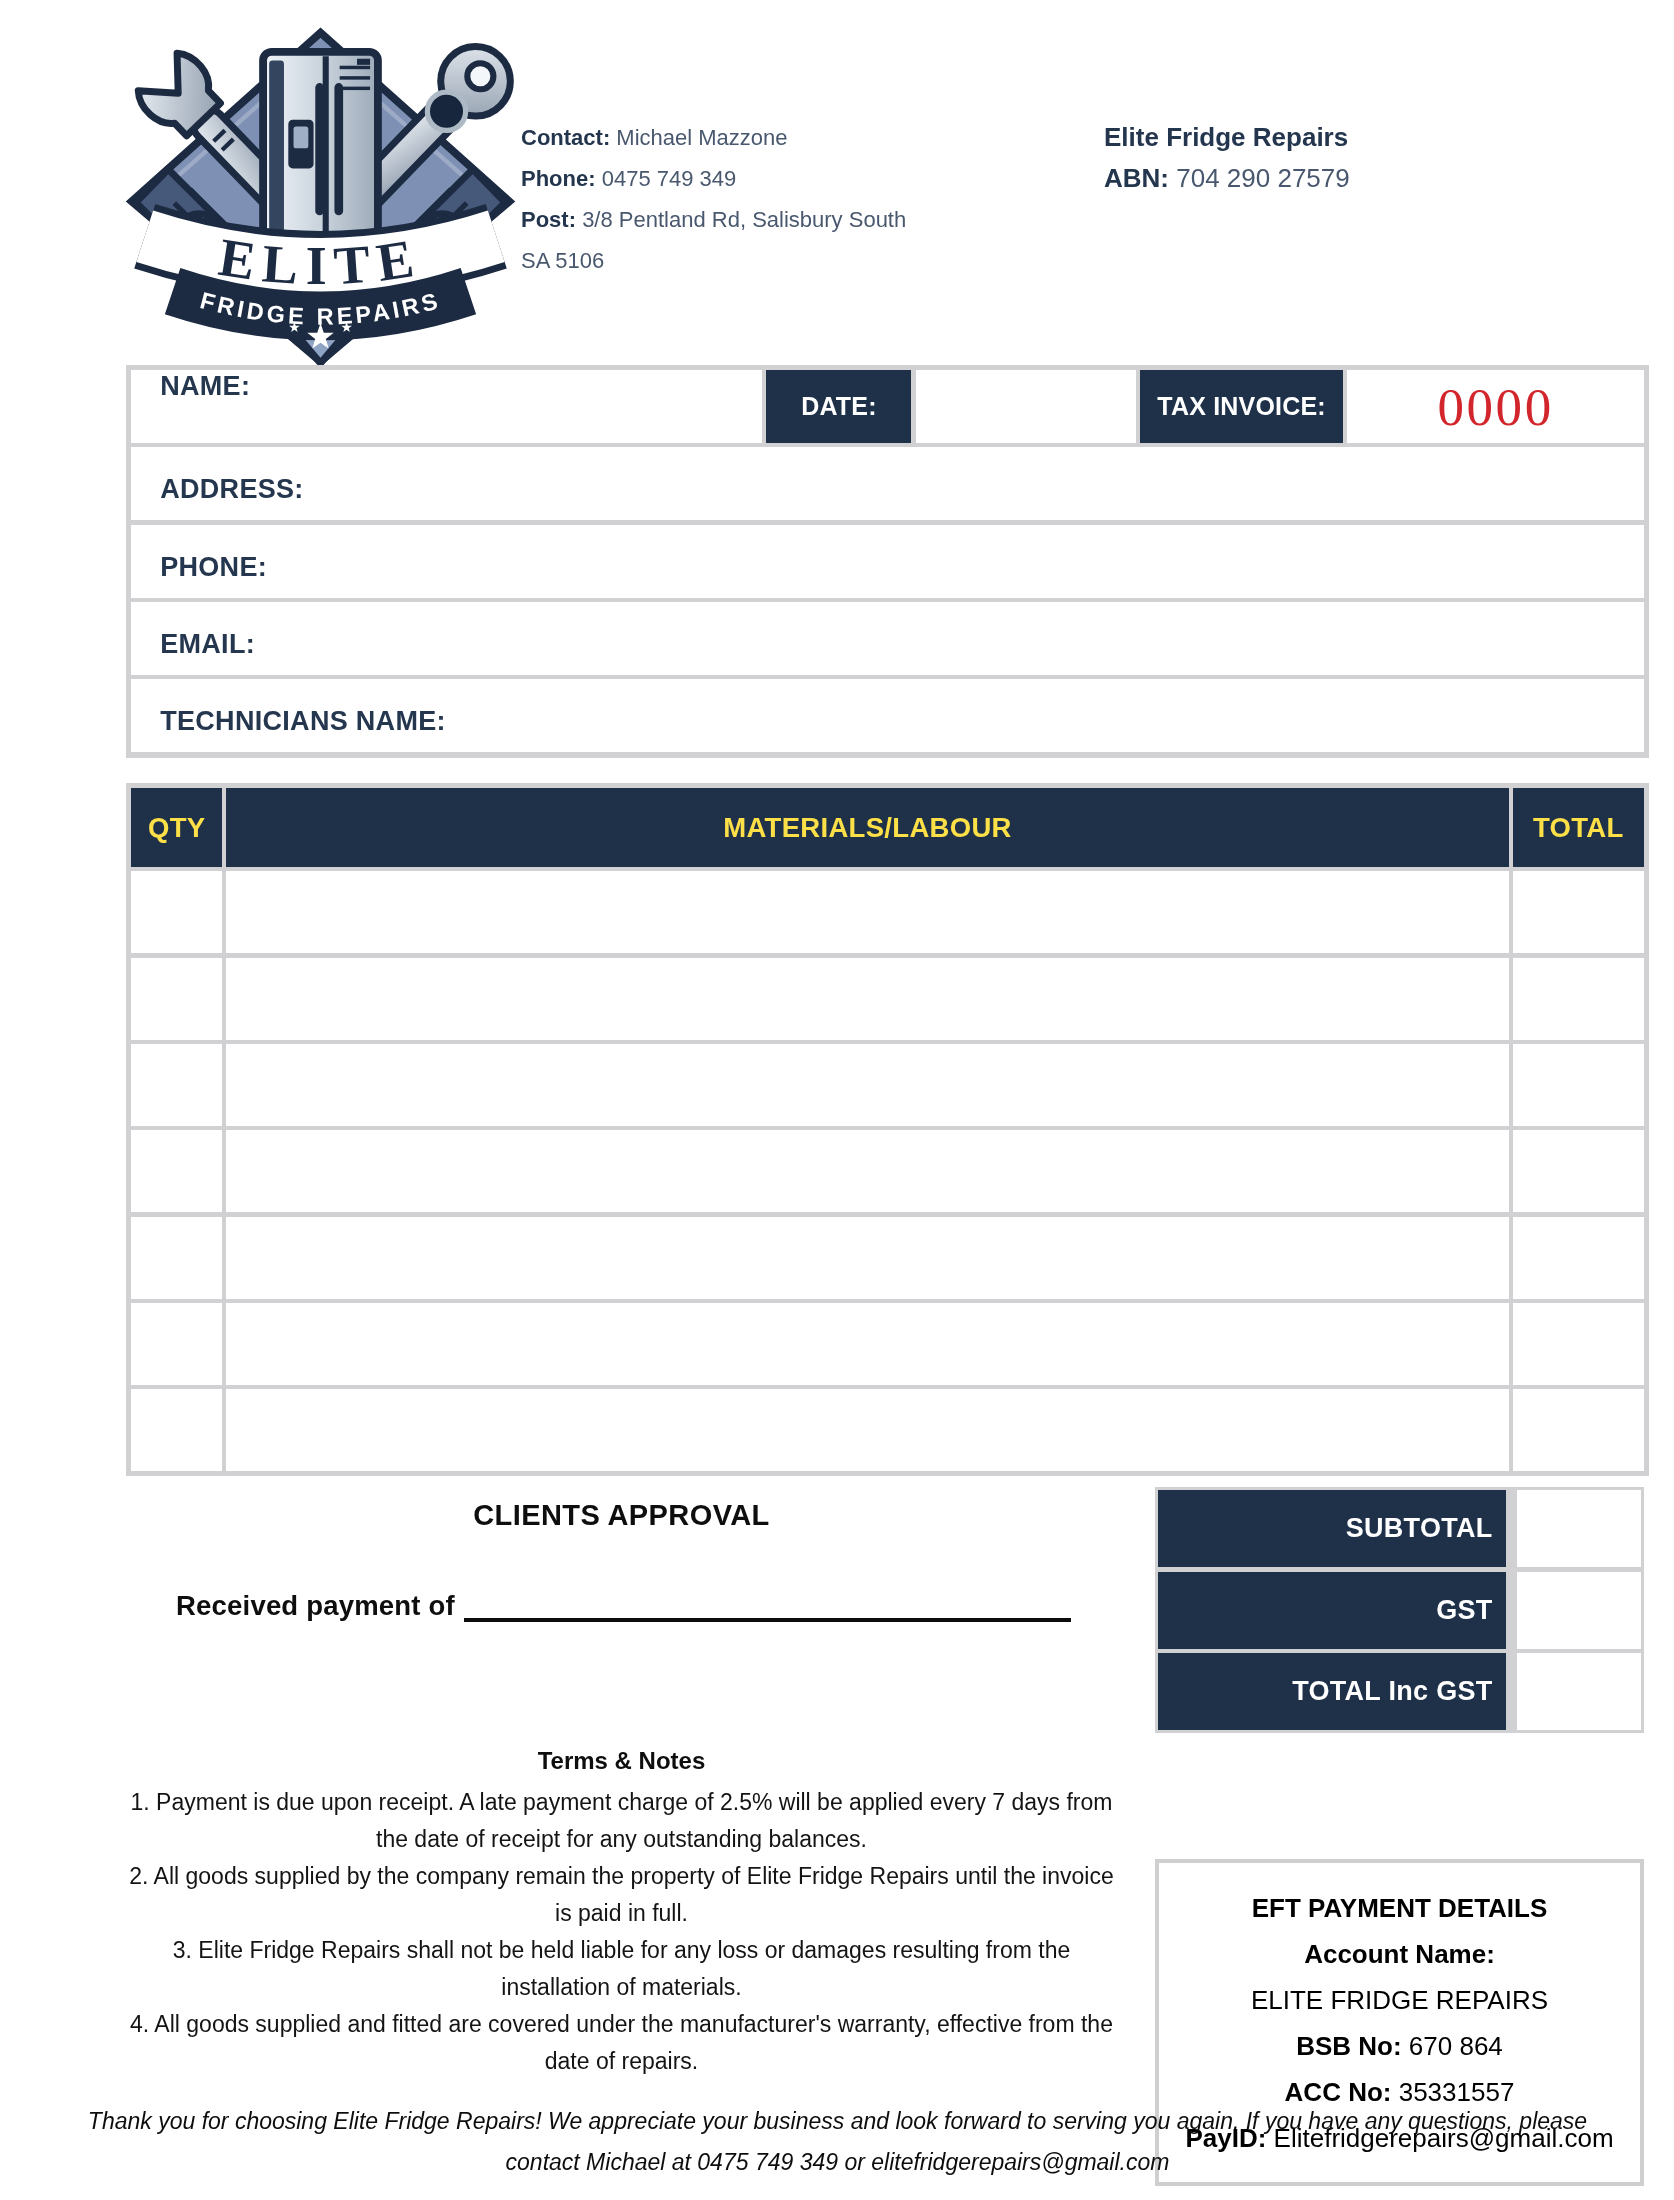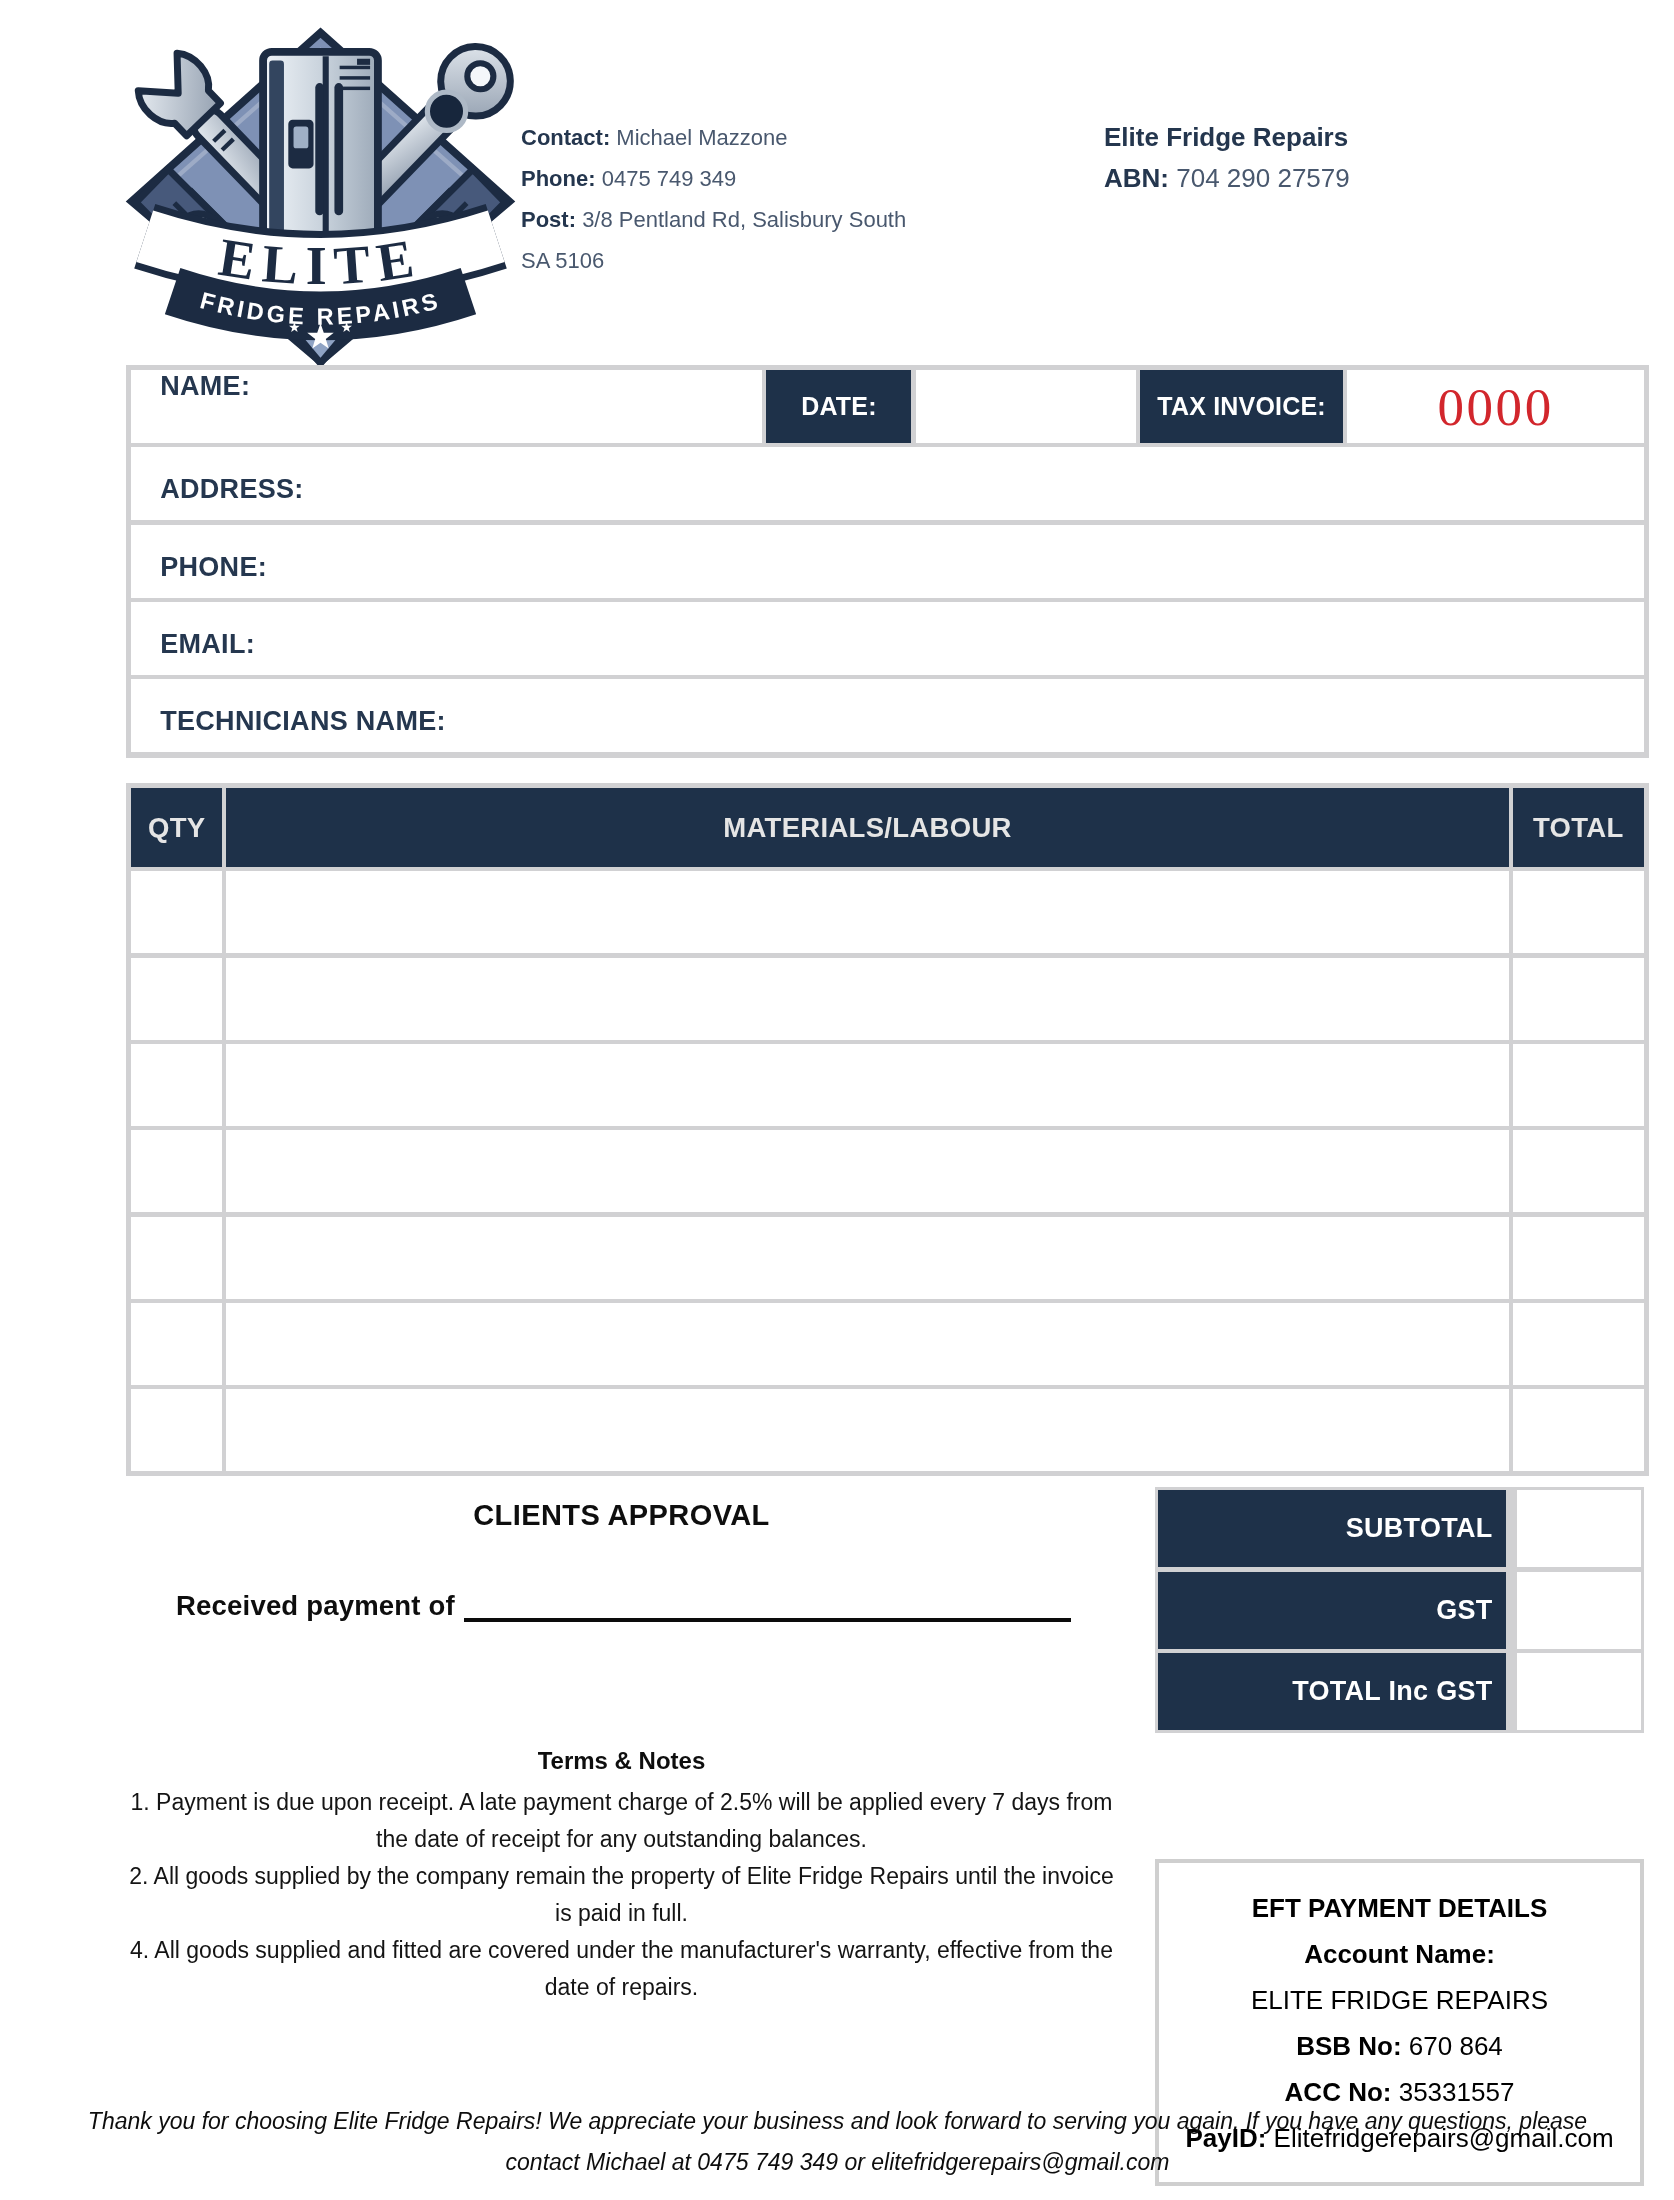--- a/index.html
+++ b/index.html
@@ -22,21 +22,21 @@
   .flabel { font-weight:bold; font-size:27px; color:#25374F; padding-left:29px; letter-spacing:0.3px; padding-top:12px; }
   .row1 .flabel { padding-top:8.6px; }
   .navybox { background:#1E3149; color:#ffffff; font-weight:bold; font-size:25px; display:flex; align-items:center; justify-content:center; letter-spacing:0.2px; }
   .invoice-cell { display:flex; align-items:center; justify-content:center; }
   .invnum { font-family:"Liberation Serif", serif; font-size:53px; color:#D2262C; letter-spacing:2.6px; }
 
   
   .items-table { position:absolute; left:126px; top:783px; width:1523px; background:#D1D1D3; padding:5.2px; }
   .trow { display:grid; grid-template-columns:91px 1fr 131px; gap:4.3px; }
   .thead-row { height:79px; margin-bottom:4.3px; }
-  .th { background:#1E3149; color:#e5e5e5; font-weight:bold; font-size:27.5px; display:flex; align-items:center; justify-content:center; letter-spacing:0.3px; }
+  .th { background:#1E3149; color:#fde047; font-weight:bold; font-size:27.5px; display:flex; align-items:center; justify-content:center; letter-spacing:0.3px; }
   .body-row { height:82px; margin-top:4.3px; }
   .body-row:first-child { margin-top:0; }
   .td { background:#ffffff; font-size:24px; color:#24364E; display:flex; align-items:center; padding:0 12px; }
 
   
   .totals { position:absolute; left:1155px; top:1487px; width:489px; background:#D1D1D3; padding:3.4px; display:flex; flex-direction:column; gap:4.3px; }
   .tot-row { display:grid; grid-template-columns:348px 1fr; gap:11px; height:77px; }
   .tot-label { background:#1E3149; color:#ffffff; font-weight:bold; font-size:27px; display:flex; align-items:center; justify-content:flex-end; padding-right:13.8px; letter-spacing:0.3px; }
   .tot-value { background:#ffffff; display:flex; align-items:center; justify-content:center; font-size:26px; color:#24364E; }
 
@@ -260,20 +260,21 @@
   <div class="approval-row r1">
     <span class="approval-label">Received payment of</span>
     <span class="sig-line"></span>
   </div>
 
   <div class="terms">
     <div class="terms-heading">Terms &amp; Notes</div>
     <div id="terms-list">
         <div class="term-item">1. Payment is due upon receipt. A late payment charge of 2.5% will be applied every 7 days from the date of receipt for any outstanding balances.</div>
         <div class="term-item">2. All goods supplied by the company remain the property of Elite Fridge Repairs until the invoice is paid in full.</div>
+        <div class="term-item">3. Elite Fridge Repairs shall not be held liable for any loss or damages resulting from the installation of materials.</div>
         <div class="term-item">4. All goods supplied and fitted are covered under the manufacturer's warranty, effective from the date of repairs.</div>
       </div>
   </div>
 
   <div class="eft-box">
     <div class="eft-line"><span class="b">EFT PAYMENT DETAILS</span></div>
     <div class="eft-line"><span class="b">Account Name:</span></div>
     <div class="eft-line"><span>ELITE FRIDGE REPAIRS</span></div>
     <div class="eft-line"><span class="b">BSB No:</span> <span>670 864</span></div>
     <div class="eft-line"><span class="b">ACC No:</span> <span>35331557</span></div>

